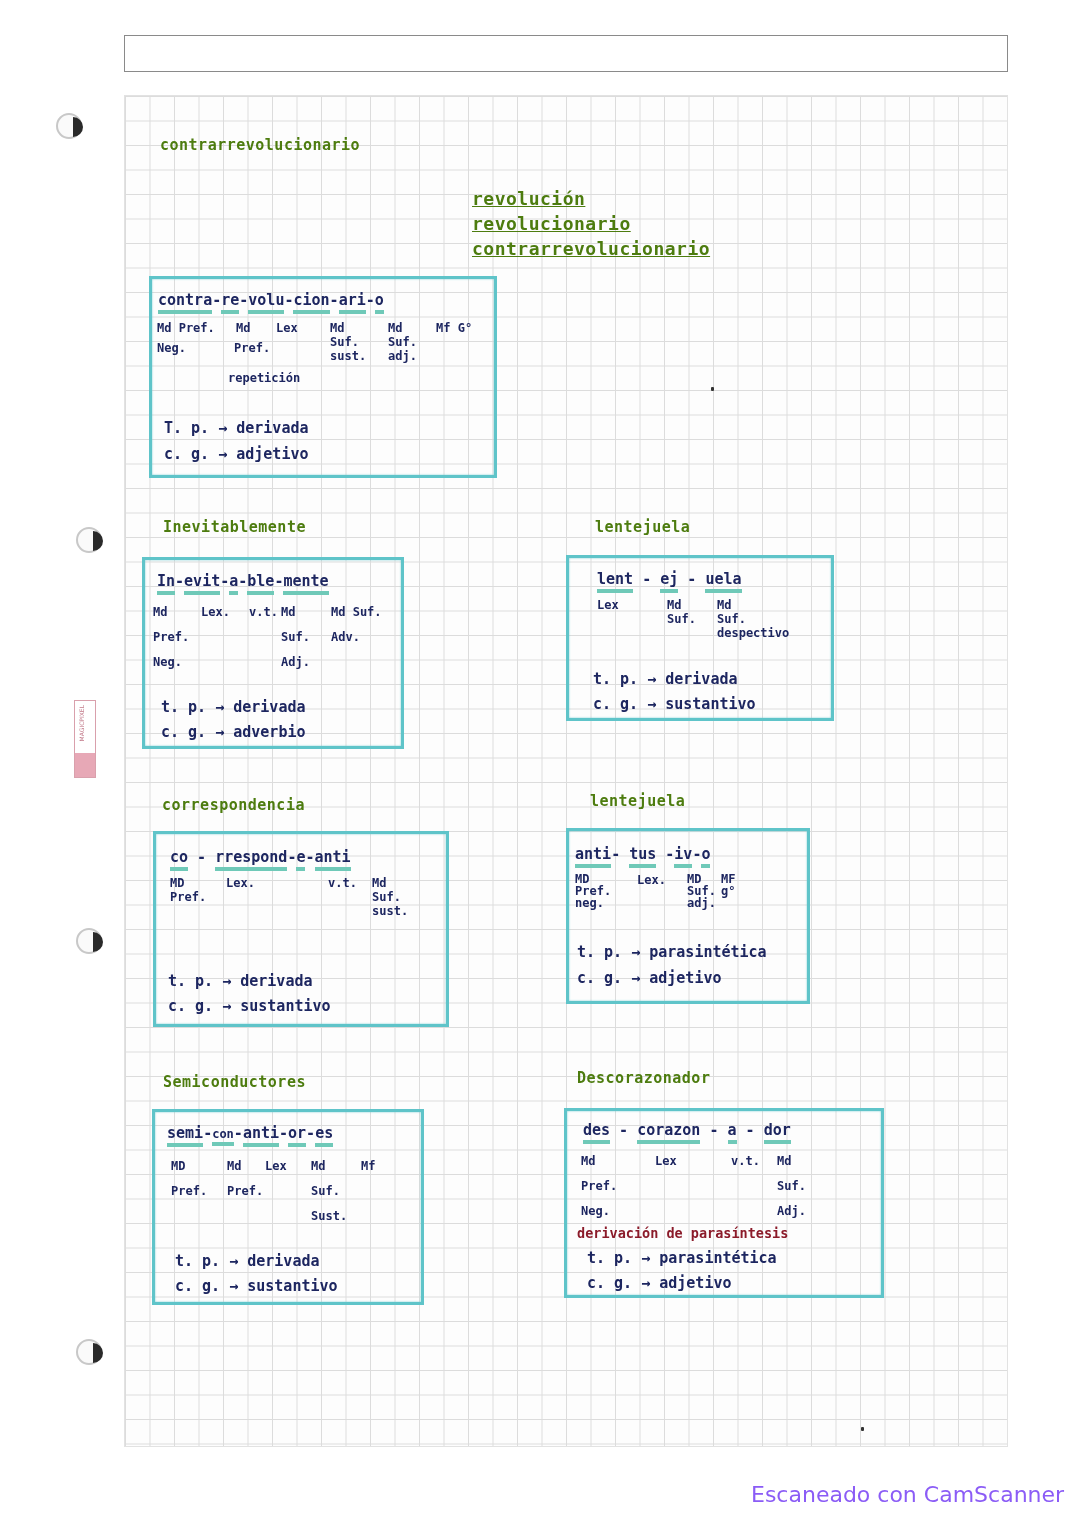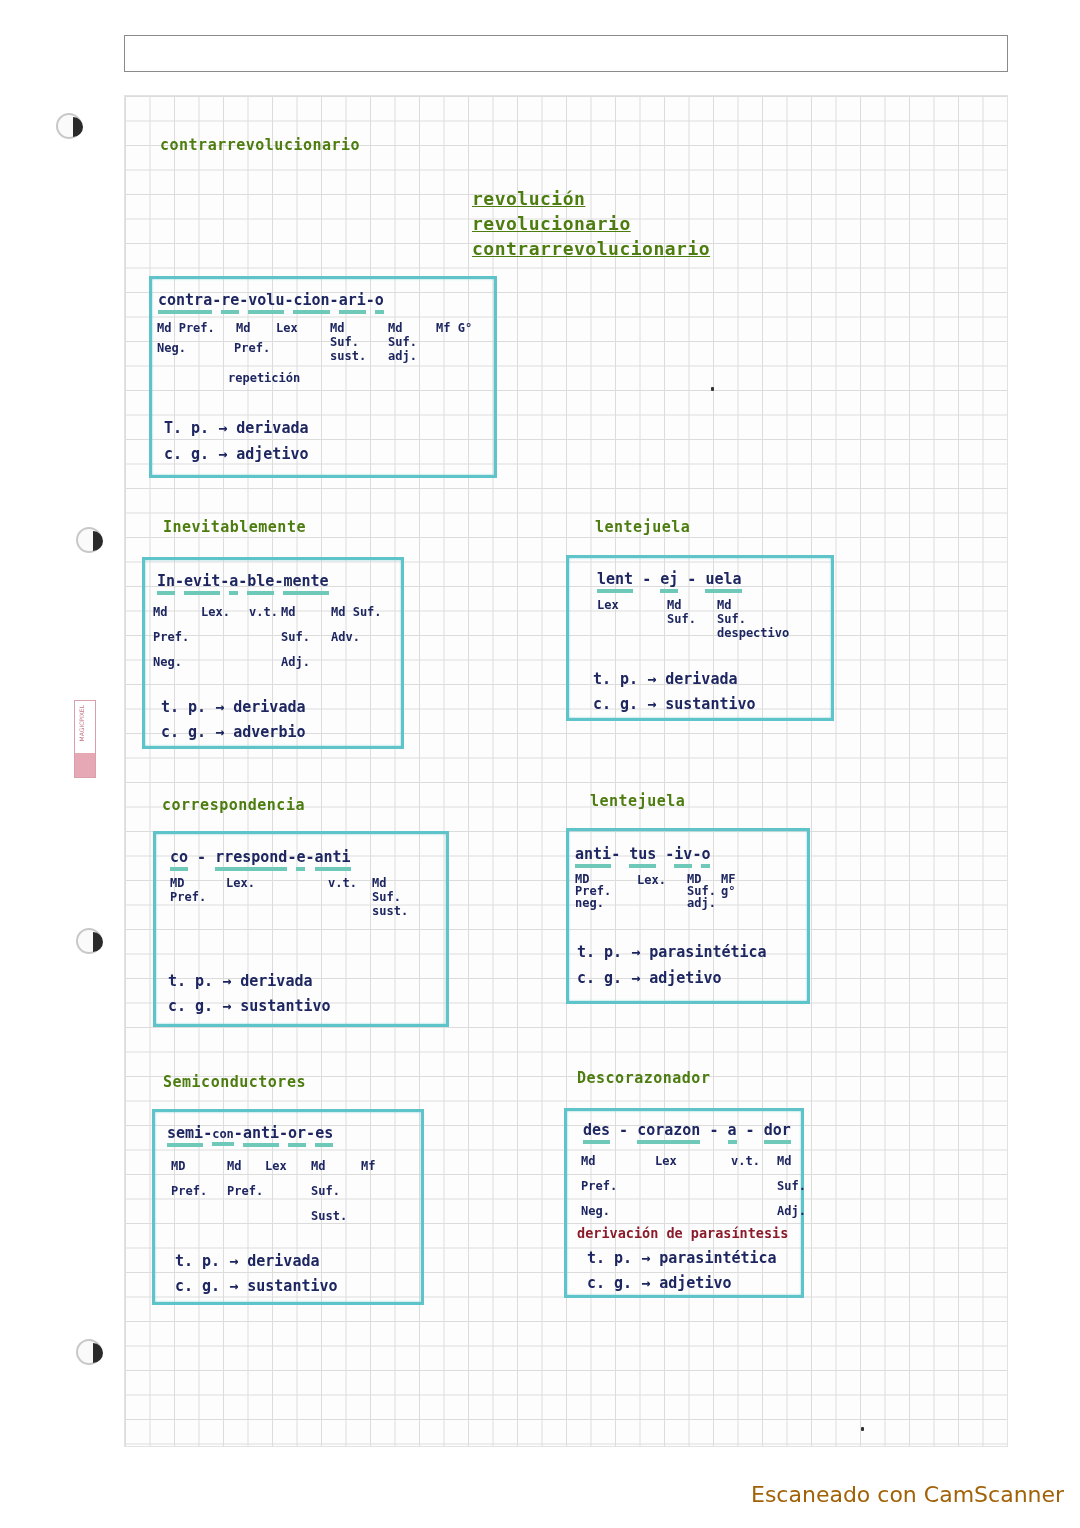--- a/index.html
+++ b/index.html
@@ -30,21 +30,21 @@
   .note { font-size: 18px; line-height: 25px; text-decoration: underline; }
 
   .box { position: absolute; border: 3px solid #5fc4c9; box-shadow: 0 0 2px #6ccbd0 inset; }
   .box .row { position: absolute; white-space: nowrap; font-family: "DejaVu Sans Mono", monospace; font-weight: bold; color: #1d2660; }
   .seg { font-size: 15px; }
   .seg .m { border-bottom: 4px solid #6fc9b8; padding-bottom: 1px; }
   .lbl { font-size: 12px; line-height: 14px; }
   .red { color: #8b1b2a !important; font-size: 13.5px; }
   .tp { font-size: 15px; }
 
-  .footer { position: absolute; left: 751px; top: 1482px; font-family: "DejaVu Sans", sans-serif; font-size: 22px; color: #a16207; font-weight: normal; }
+  .footer { position: absolute; left: 751px; top: 1482px; font-family: "DejaVu Sans", sans-serif; font-size: 22px; color: #8b5cf6; font-weight: normal; }
   .speck { position: absolute; width: 3px; height: 4px; background: #333; border-radius: 1px; }
 </style>
 </head>
 <body>
 
 <div class="top-bar"></div>
 
 <div class="grid-sheet"></div>
 
 <div class="hole" style="left:56px;top:113px;"></div>
@@ -200,21 +200,21 @@
       <div>Md</div>
       <div>Suf.</div>
       <div>Sust.</div>
     </div>
   <div class="row lbl" style="left:206px;top:42px;line-height:25px;">Mf</div>
   <div class="row tp" style="left:20px;top:140px;">t. p. → derivada</div>
   <div class="row tp" style="left:20px;top:165px;">c. g. → sustantivo</div>
 </div>
 
 <div class="hand title" style="left:577px;top:1069px;">Descorazonador</div>
-<div class="box" style="left:564px;top:1108px;width:240px;height:190px;">
+<div class="box" style="left:564px;top:1108px;width:320px;height:190px;">
   <div class="row seg" style="left:16px;top:10px;">
     <span class="m">des</span> - <span class="m">corazon</span> - <span class="m">a</span> - <span class="m">dor</span>
   </div>
   <div class="row lbl" style="left:14px;top:38px;line-height:25px;">
       <div>Md</div>
       <div>Pref.</div>
       <div>Neg.</div>
     </div>
   <div class="row lbl" style="left:88px;top:38px;line-height:25px;">Lex</div>
   <div class="row lbl" style="left:164px;top:38px;line-height:25px;">v.t.</div>

